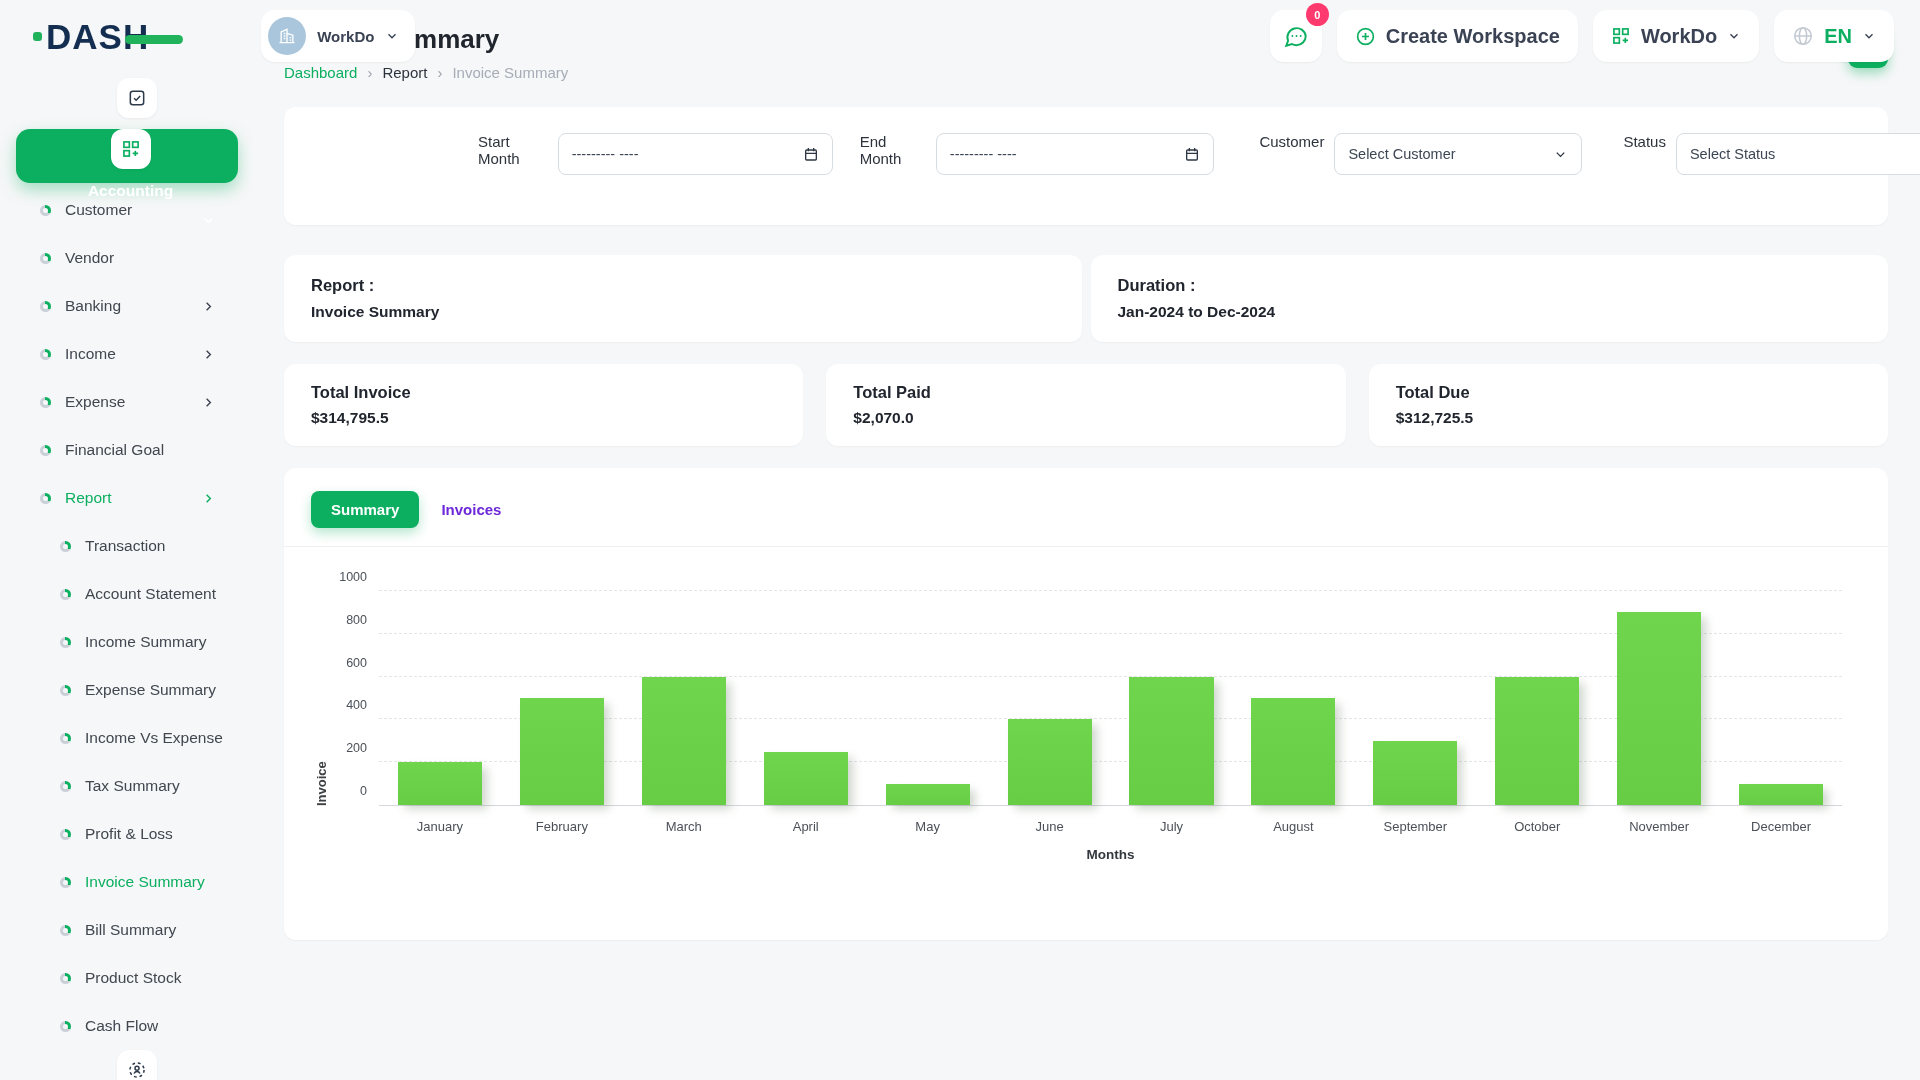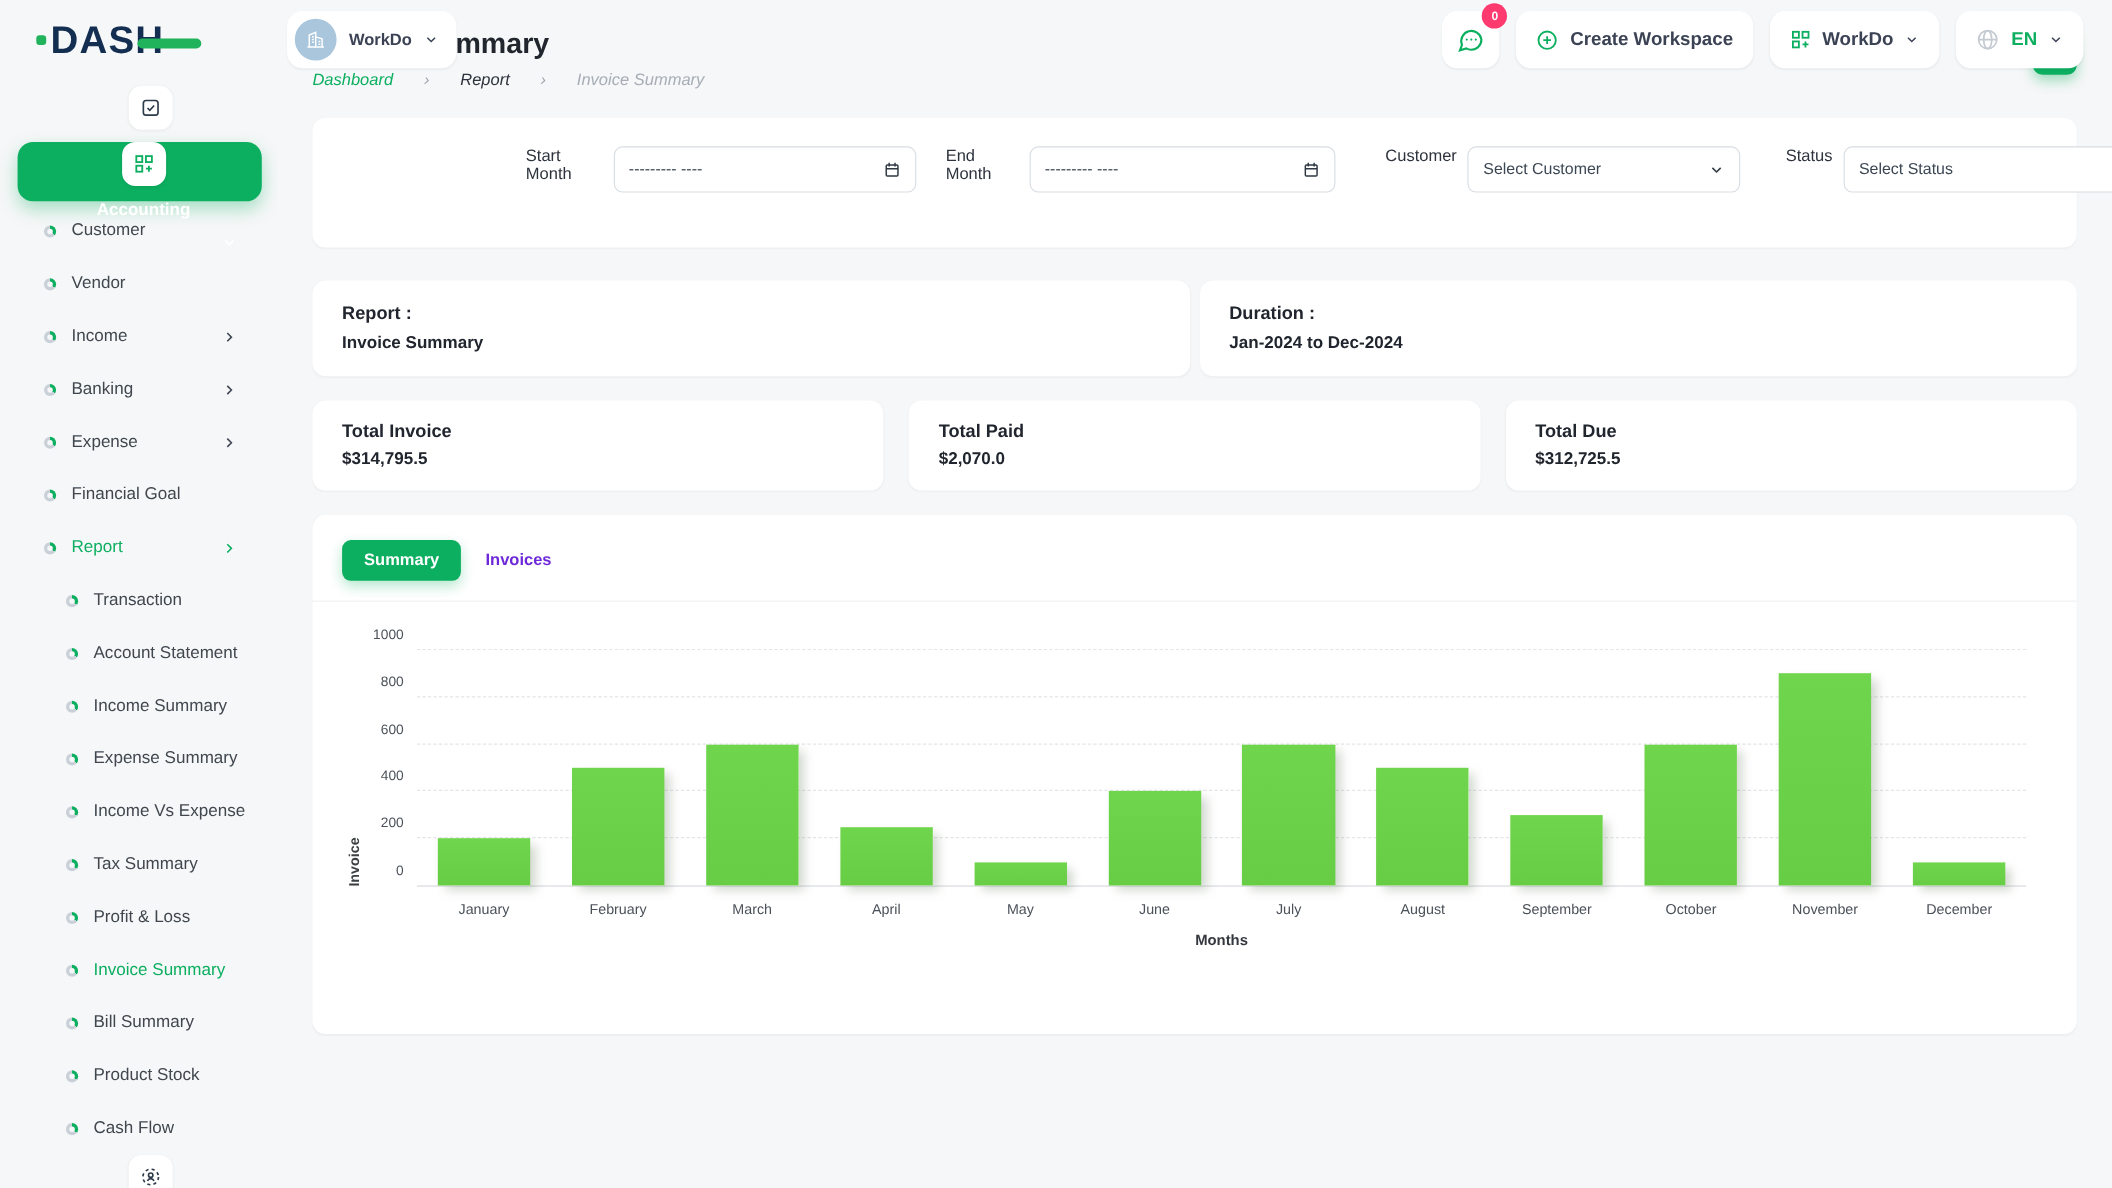--- a/index.html
+++ b/index.html
@@ -10,21 +10,21 @@
   .topbar { position:fixed; top:0; left:0; right:0; height:72px; display:flex; align-items:center; padding:0 26px 0 46px; z-index:20; }
   .logo { position:relative; font-size:35px; font-weight:800; letter-spacing:1px; color:#142e51; line-height:1; }
   .logo .dash-bar { position:absolute; right:-34px; top:16px; width:58px; height:9px; border-radius:5px; background:#21b25c; }
   .logo .dash-dot { position:absolute; left:-13px; top:13px; width:9px; height:9px; border-radius:3px; background:#21b25c; }
   .ws-chip { margin-left:112px; height:52px; background:#fff; border-radius:14px; display:flex; align-items:center; gap:11px; padding:0 16px 0 7px; box-shadow:0 1px 2px rgba(16,24,40,.05); cursor:pointer; }
   .avatar { width:38px; height:38px; border-radius:50%; background:#a9c6dc; display:flex; align-items:center; justify-content:center; }
   .ws-chip .lbl { font-size:15px; font-weight:600; color:#3a4254; }
   .topbar-right { margin-left:auto; display:flex; align-items:center; gap:15px; }
   .chip-icon { position:relative; width:52px; height:52px; background:#fff; border-radius:14px; display:flex; align-items:center; justify-content:center; box-shadow:0 1px 2px rgba(16,24,40,.05); cursor:pointer; }
   .badge { position:absolute; top:-7px; right:-7px; min-width:23px; height:23px; border-radius:50%; background:#ff3a6f; color:#fff; font-size:11px; font-weight:700; display:flex; align-items:center; justify-content:center; }
-  .pill { height:52px; background:#fff; border-radius:14px; display:flex; align-items:center; gap:10px; padding:0 18px; font-size:17px; font-weight:600; color:#3a4254; box-shadow:0 1px 2px rgba(16,24,40,.05); cursor:pointer; }
+  .pill { height:52px; background:#fff; border-radius:14px; display:flex; align-items:center; gap:10px; padding:0 18px; font-size:20px; font-weight:600; color:#3a4254; box-shadow:0 1px 2px rgba(16,24,40,.05); cursor:pointer; }
   .pill .en { color:#0caf60; font-weight:700; }
 
   
   .sidebar { position:fixed; top:72px; left:0; bottom:0; width:252px; padding-top:6px; overflow:hidden; z-index:10; }
   .s-item { height:48px; display:flex; align-items:center; font-size:15.5px; color:#40474f; cursor:pointer; position:relative; }
   .s-item.lvl0 { padding-left:21px; gap:13px;flex-direction:column; }
   .s-item.lvl1 { padding-left:40px; gap:14px; }
   .s-item.lvl2 { padding-left:60px; gap:14px; }
   .icon-box { width:40px; height:40px; background:#fff; border-radius:12px; display:flex; align-items:center; justify-content:center; box-shadow:0 1px 3px rgba(16,24,40,.06); flex:0 0 auto; }
   .s-item.active { background:#0caf60; border-radius:14px; margin:3px 14px 3px 16px; height:54px; padding-left:7px; color:#fff; font-weight:700; box-shadow:0 7px 16px rgba(12,175,96,.35); }
@@ -32,21 +32,21 @@
   .s-item.hl { color:#0caf60; }
   .bullet { width:11px; height:11px; border-radius:50%; background:conic-gradient(#0caf60 0deg 125deg, #c9d0d8 125deg 360deg); position:relative; flex:0 0 auto; }
   .bullet::after { content:""; position:absolute; inset:3px; border-radius:50%; background:#f6f7f8; }
   .chev { margin-left:auto; margin-right:36px; color:#3f4654; display:flex; }
   .s-item.active .chev { margin-right:22px; }
 
   
   .main { margin-left:252px; padding:24px 32px 0 32px; }
   .page-head { display:flex; justify-content:space-between; align-items:flex-start; }
   .title { font-size:26px; font-weight:700; color:#20252e; }
-  .crumbs { display:flex; align-items:flex-end; gap:28px; margin-top:9px; font-size:15px;font-style:italic; }
+  .crumbs { display:flex; align-items:flex-end; gap:10px; margin-top:9px; font-size:15px; }
   .crumbs .link { color:#0caf60; cursor:pointer; }
   .crumbs .mid { color:#2d333d; cursor:pointer; }
   .crumbs .cur { color:#a6adb7; }
   .crumbs .sep { color:#9aa1ab; font-size:15px; }
   .btn-download { width:40px; height:38px; border-radius:9px; background:#0caf60; display:flex; align-items:center; justify-content:center; box-shadow:0 5px 12px rgba(12,175,96,.4); cursor:pointer; border:none; margin-top:6px; }
 
   .card { background:#fff; border-radius:12px; box-shadow:0 1px 2px rgba(16,24,40,.04); }
 
   .filter-card { margin-top:26px; padding:26px 26px 30px 194px; display:flex; gap:27px; }
   .f-field { display:flex; flex-direction:row; gap:10px; }
@@ -185,30 +185,30 @@
     <div class="s-item lvl1">
       <span class="bullet"></span>
       <span>Customer</span>
     </div>
     <div class="s-item lvl1">
       <span class="bullet"></span>
       <span>Vendor</span>
     </div>
     <div class="s-item lvl1">
       <span class="bullet"></span>
+      <span>Banking</span>
+      <span class="chev">
+        <svg width="15" height="15" viewBox="0 0 24 24" fill="none" stroke="currentColor" stroke-width="2.3">
+          <polyline points="9 6 15 12 9 18"></polyline>
+        </svg>
+      </span>
+    </div>
+    <div class="s-item lvl1">
+      <span class="bullet"></span>
       <span>Income</span>
-      <span class="chev">
-        <svg width="15" height="15" viewBox="0 0 24 24" fill="none" stroke="currentColor" stroke-width="2.3">
-          <polyline points="9 6 15 12 9 18"></polyline>
-        </svg>
-      </span>
-    </div>
-    <div class="s-item lvl1">
-      <span class="bullet"></span>
-      <span>Banking</span>
       <span class="chev">
         <svg width="15" height="15" viewBox="0 0 24 24" fill="none" stroke="currentColor" stroke-width="2.3">
           <polyline points="9 6 15 12 9 18"></polyline>
         </svg>
       </span>
     </div>
     <div class="s-item lvl1">
       <span class="bullet"></span>
       <span>Expense</span>
       <span class="chev">

